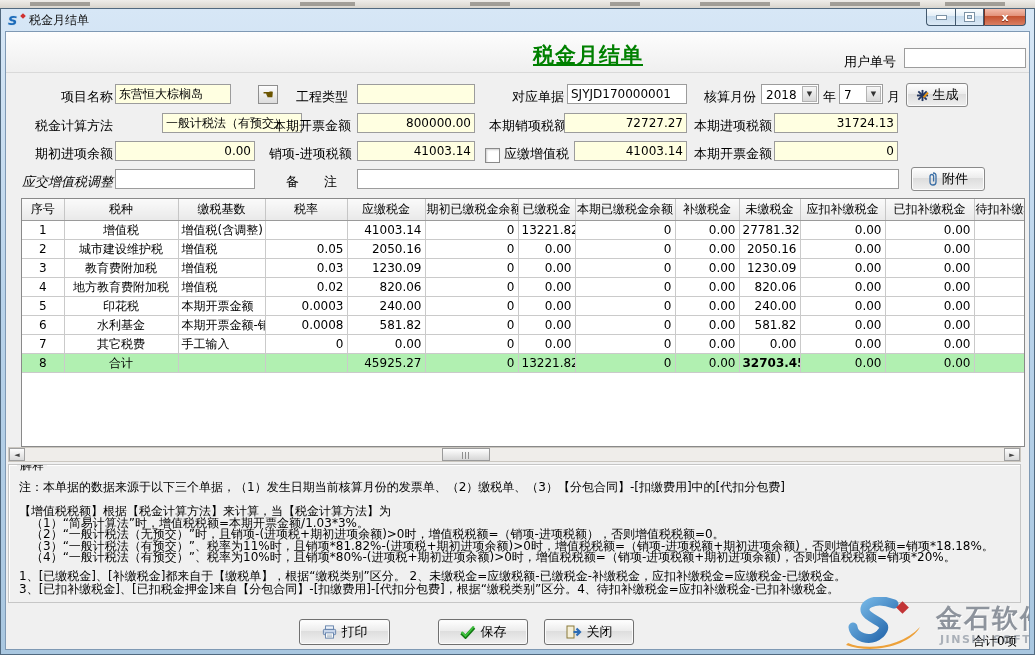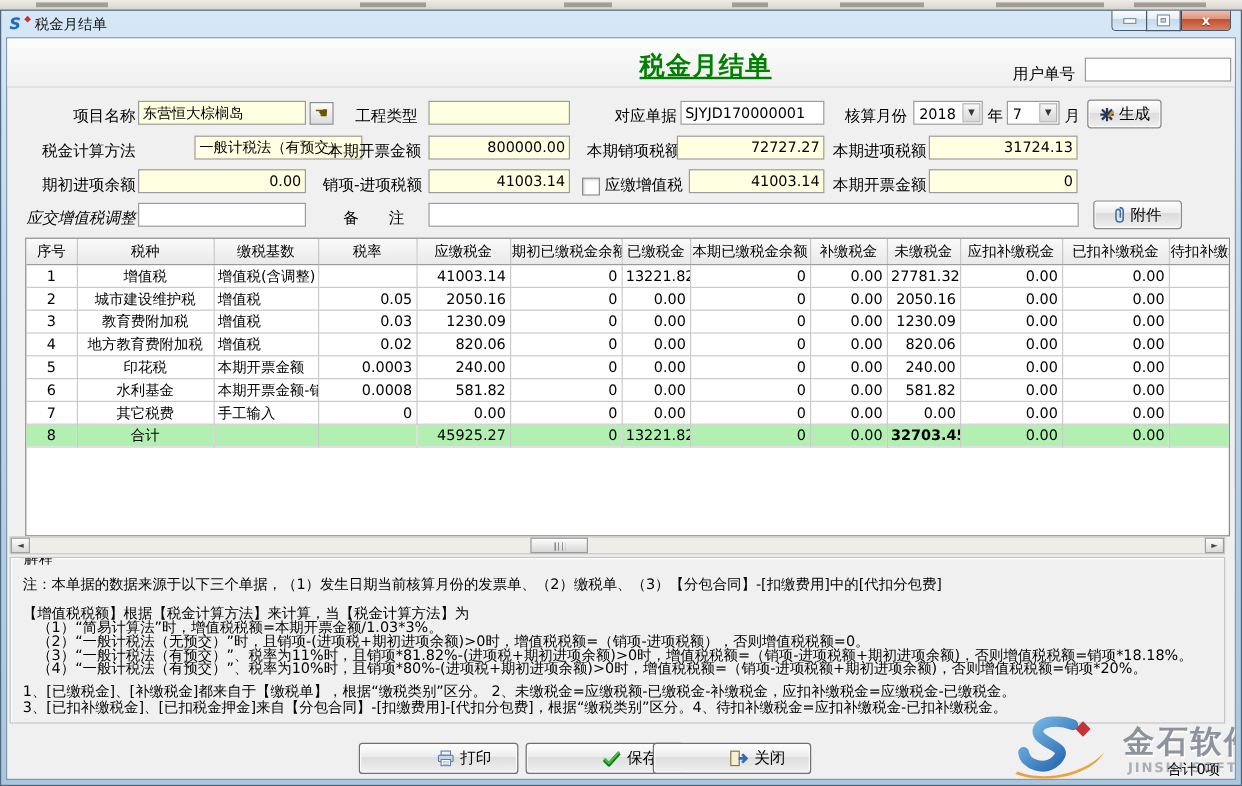--- a/index.html
+++ b/index.html
@@ -92,21 +92,21 @@
     border:1px solid #c6c6c6;box-shadow:inset 1px 1px 0 #fff;box-sizing:border-box;overflow:hidden;}
   .notes-label{position:absolute;left:8px;top:-8px;background:#f0f0f0;padding:0 3px;font-size:12px;}
   .note-intro{position:absolute;left:10px;top:14px;white-space:nowrap;}
   .note-calc{position:absolute;left:10px;top:41px;line-height:11.6px;white-space:nowrap;}
   .note-rules{position:absolute;left:10px;top:105px;line-height:12.5px;white-space:nowrap;}
 
   
   .action-btn{position:absolute;top:587px;height:24px;border:1px solid #707070;border-radius:3px;
     background:linear-gradient(#ffffff,#ececec 45%,#dddddd 45%,#f1f1f1);
     display:flex;align-items:center;justify-content:center;gap:5px;font-size:13px;
-    box-shadow:inset 0 0 0 1px #fbfbfb;cursor:default;padding-left:42px;}
+    box-shadow:inset 0 0 0 1px #fbfbfb;cursor:default;}
 
   
   .logo-wrap{position:absolute;left:836px;top:565px;width:190px;height:55px;}
   .logo-title{position:absolute;left:94px;top:4px;font-size:26px;font-weight:bold;color:#8d939c;
     letter-spacing:2px;white-space:nowrap;text-shadow:1px 1px 0 #fff;}
   .logo-sub{position:absolute;left:98px;top:36px;font-size:11px;font-weight:bold;color:#aab0b8;
     letter-spacing:1.5px;white-space:nowrap;}
   .count-text{position:absolute;left:967px;top:601px;font-size:12px;color:#000;z-index:5;}
 </style>
 </head>
@@ -139,21 +139,21 @@
     </div>
   </div>
 
   <div class="client">
     <div class="band"></div>
     <div class="page-title">税金月结单</div>
     <div class="lbl" style="left:838px;top:21px;">用户单号</div>
     <input class="field" style="right: 3px; top: 16px; width: 122px;" value="">
 
     <div class="lbl r" style="left:37px;top:56px;width:70px;">项目名称</div>
-    <input class="field yellow" style="left: 109px; top: 52px; width: 140px;" value="东营恒大棕榈岛">
+    <input class="field yellow" style="left: 109px; top: 52px; width: 116px;" value="东营恒大棕榈岛">
     <div class="hand-btn"><span>☚</span></div>
     <div class="lbl r" style="left:278px;top:56px;width:64px;">工程类型</div>
     <input class="field yellow" style="left: 351px; top: 52px; width: 118px;" value="">
     <div class="lbl r" style="left:490px;top:56px;width:68px;">对应单据</div>
     <input class="field" style="left: 561px; top: 52px; width: 120px;" value="SJYJD170000001">
     <div class="lbl r" style="left:684px;top:56px;width:66px;">核算月份</div>
     <div class="combo" style="left:755px;top:52px;width:58px;">
       <span class="txt">2018</span>
       <span class="cbtn">▼</span>
     </div>

